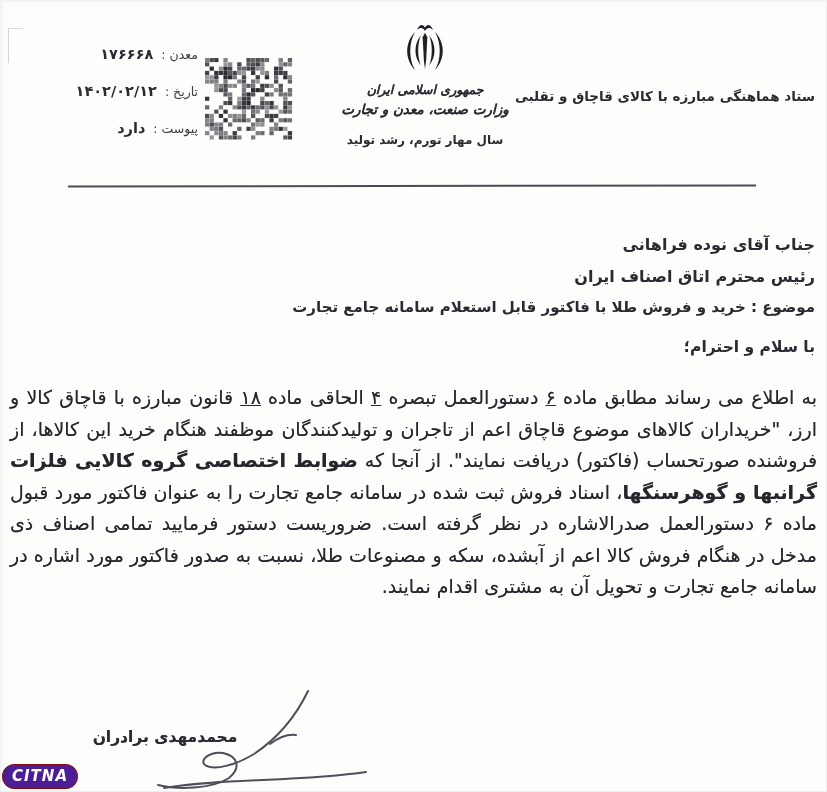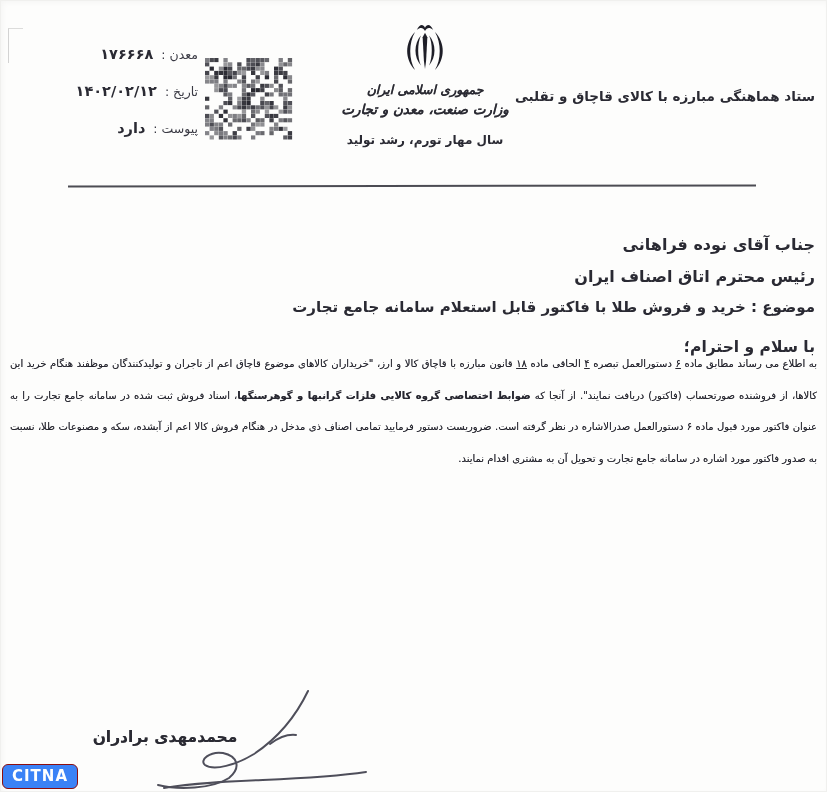--- a/index.html
+++ b/index.html
@@ -36,38 +36,38 @@
   .divider{position:absolute;left:68px;top:185px;width:688px;height:2px;background:#4c4c53;
     transform:rotate(-.1deg);}
 
   
   .recipient{position:absolute;right:12px;top:206px;direction:rtl;text-align:right;margin-top:24px;}
   .recipient-name{font-size:16px;font-weight:bold;line-height:30px;}
   .recipient-title{font-size:16px;font-weight:bold;line-height:30px;margin-top:2px;}
   .subject{position:absolute;right:12px;top:298px;font-size:15px;font-weight:bold;direction:rtl;}
   .greeting{position:absolute;right:12px;top:338px;font-size:15.5px;font-weight:bold;direction:rtl;}
 
-  .body-text{position:absolute;left:10px;right:10px;top:348px;direction:rtl;
+  .body-text{position:absolute;left:10px;right:10px;top:382px;direction:rtl;
     text-align:justify;text-justify:inter-word;
-    font-size:10px;line-height:31.5px;color:#26262f;
+    font-size:19px;line-height:31.5px;color:#26262f;
     text-shadow:0 0 .5px rgba(20,20,30,.55);}
   .body-text p{margin:0 0 7px 0;}
   .seg-u{text-decoration:underline;}
   .seg-b{font-weight:bold;}
 
   
   .sig-block{position:absolute;left:70px;top:728px;width:190px;text-align:center;direction:rtl;}
   .sig-name{font-size:15.5px;font-weight:bold;text-shadow:0 0 .5px rgba(0,0,0,.5);text-align:center;}
   .sig-title{font-size:12.5px;font-weight:bold;margin-top:4px;}
   .sig-scrawl{position:absolute;left:150px;top:688px;width:220px;height:104px;pointer-events:none;}
 
   
-  .citna{position:absolute;left:2px;bottom:3px;background:#3b82f6;color:#fff;
-    font-family:"DejaVu Sans",sans-serif;font-weight:bold;
-    font-size:15px;letter-spacing:1px;padding:2px 9px 3px 9px;border-radius:6px;
+  .citna{position:absolute;left:2px;bottom:3px;background:#4c1d95;color:#fff;
+    font-family:"DejaVu Sans",sans-serif;font-weight:bold;font-style:italic;
+    font-size:15px;letter-spacing:1px;padding:2px 9px 3px 9px;border-radius:12px;
     border:1px solid #8d0e0e;}
 </style>
 </head>
 <body>
 
 <div class="page">
 
   <div class="corner-mark"></div>
 
   <div class="meta rtl">

